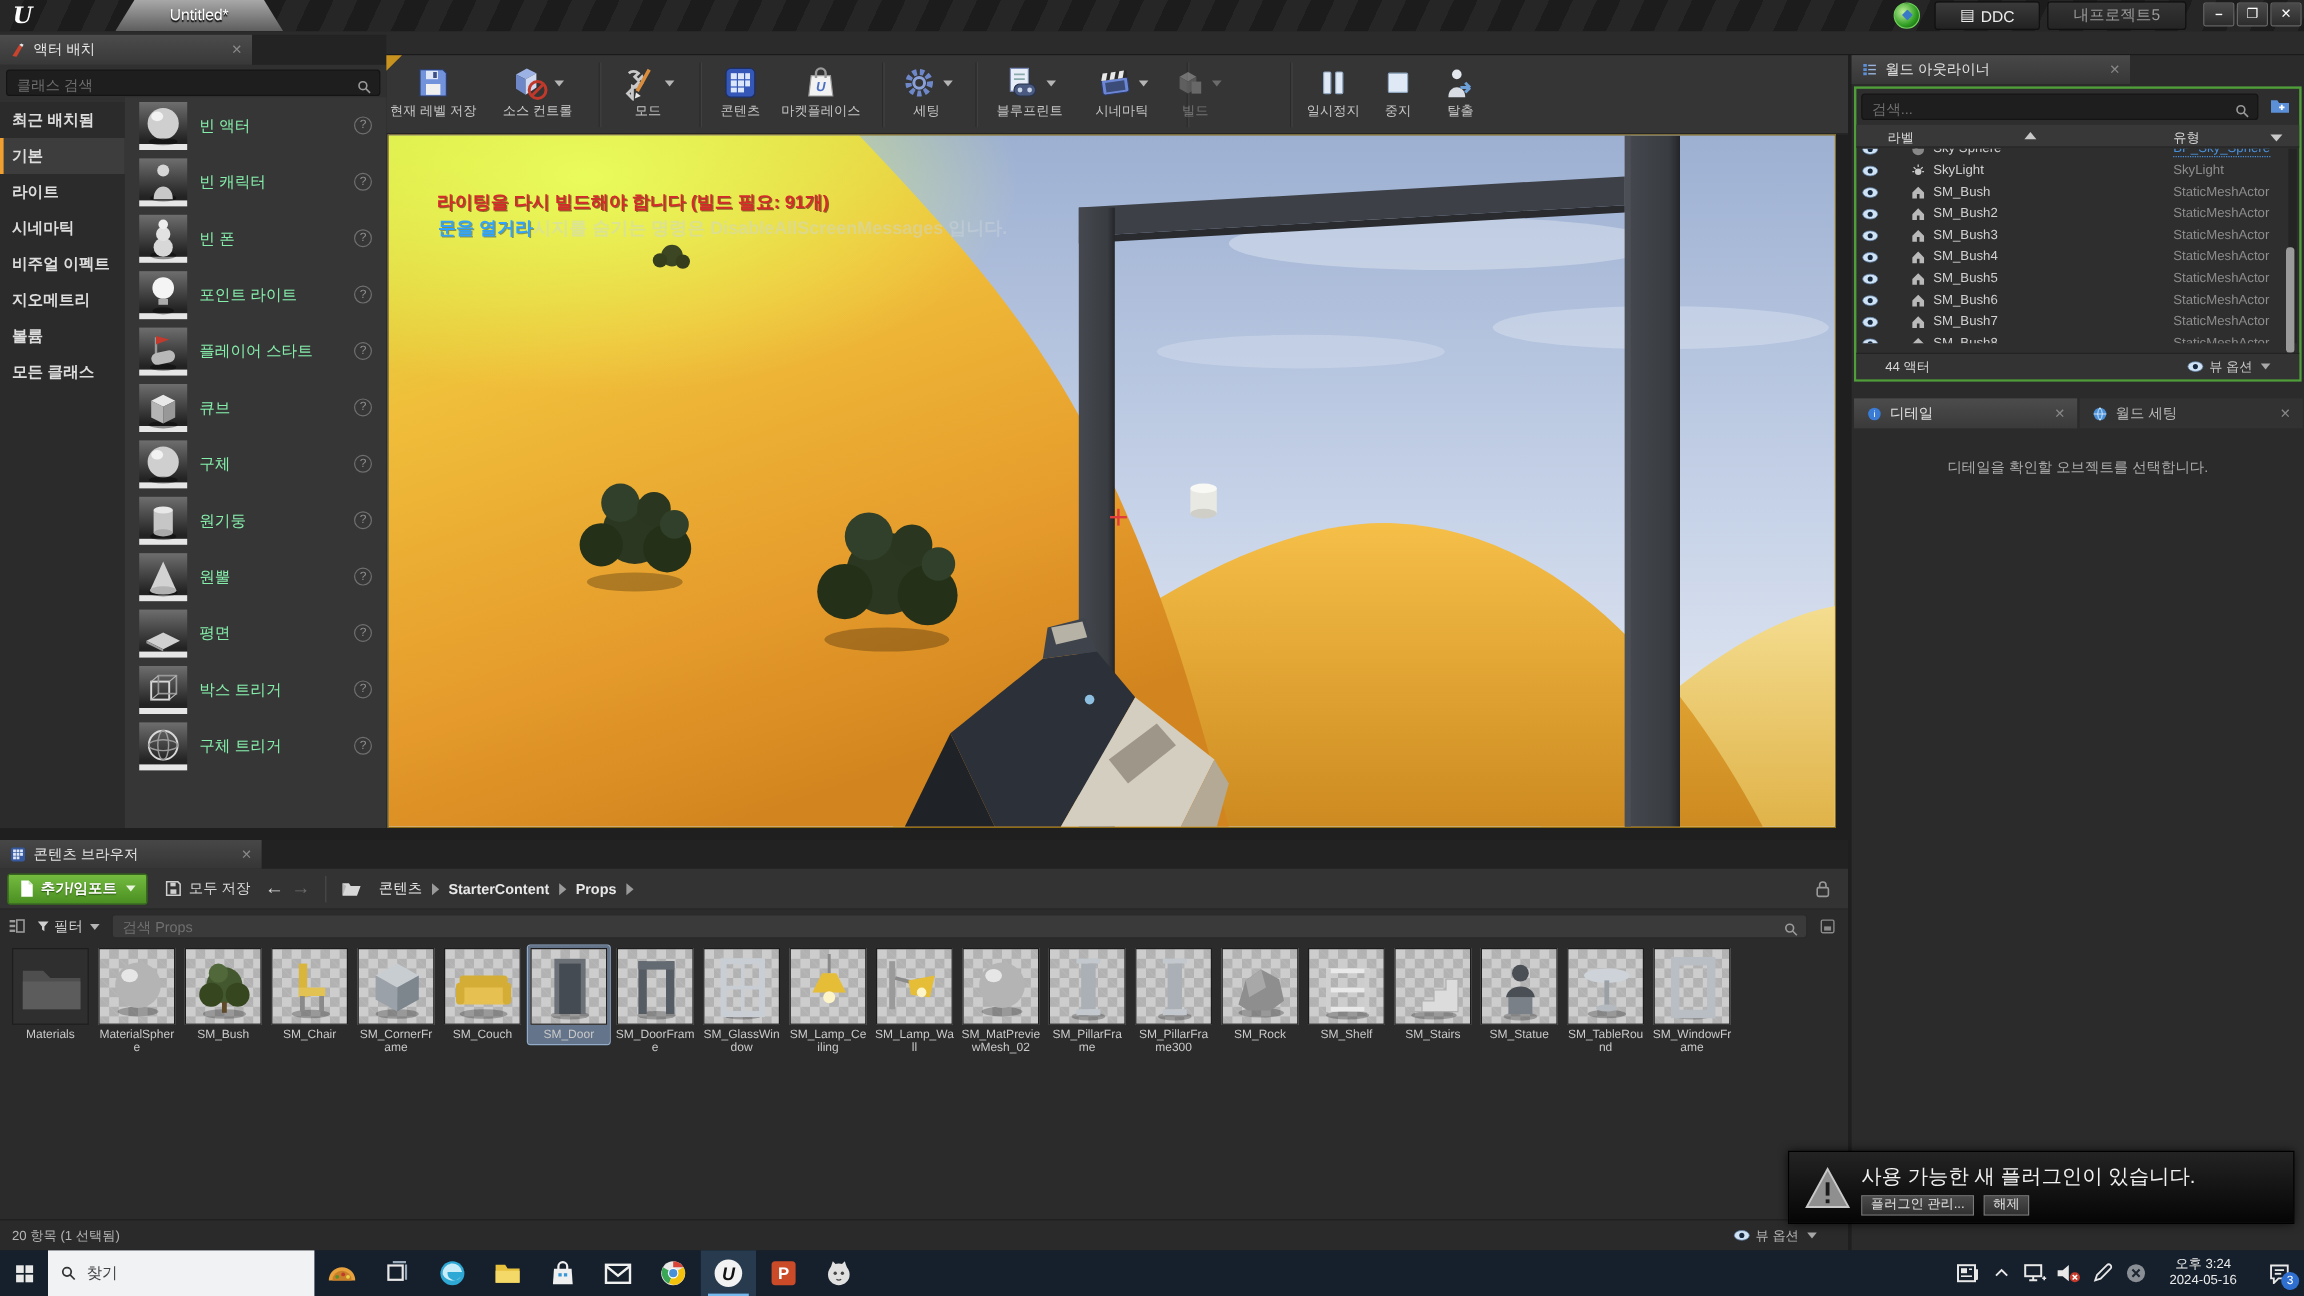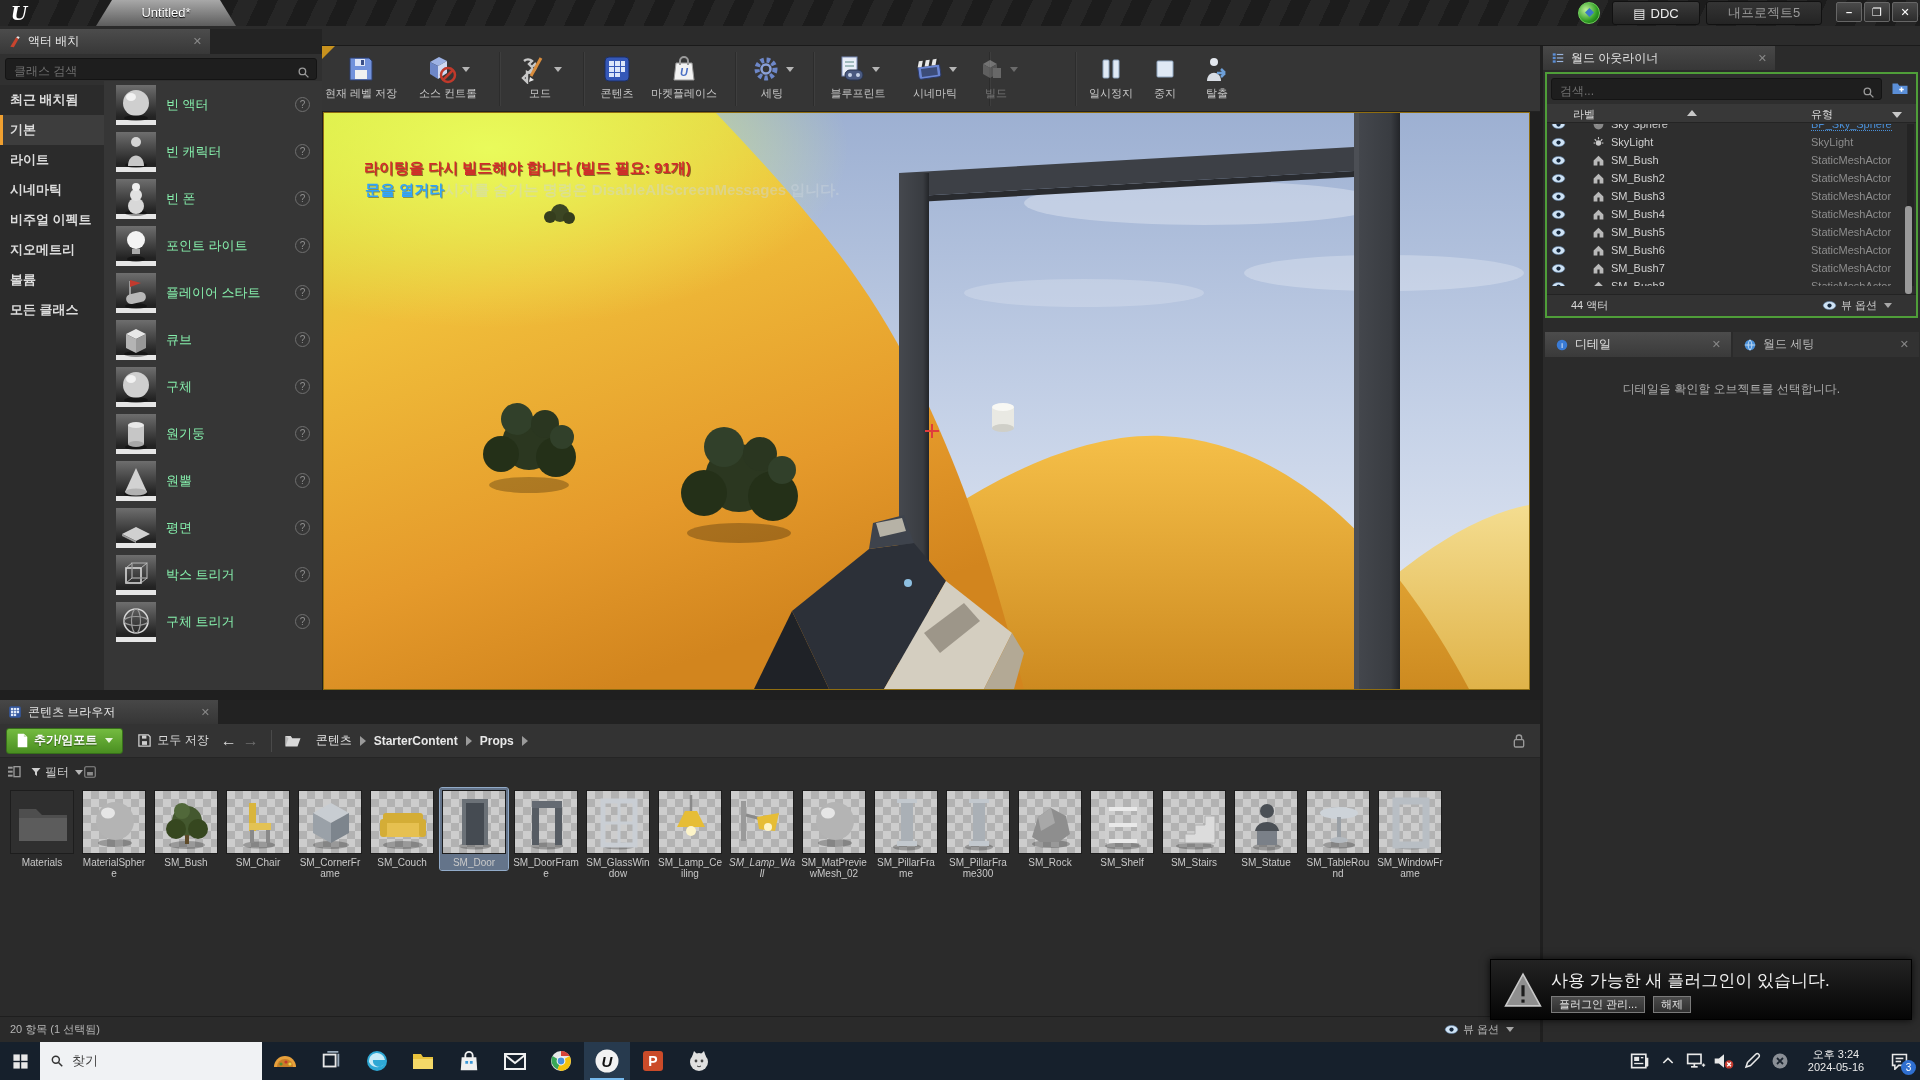--- a/index.html
+++ b/index.html
@@ -861,20 +861,27 @@
           <rect x="3" y="16" width="7" height="3" fill="#9a9a9a"></rect>
           <rect x="12" y="4" width="9" height="15" fill="none" stroke="#9a9a9a" stroke-width="2"></rect>
         </svg>
       <div id="filter-btn">
         <svg width="12" height="12" viewBox="0 0 24 24">
             <path d="M3 4 h18 l-7 8 v8 l-4-3 v-5z" fill="#cfcfcf"></path>
           </svg>
         <span>필터</span>
           <span class="caret"></span>
       </div>
+      <div class="searchbox" id="cb-search" style="background:#3a3a3a;border-color:#2a2a2a">
+        <input placeholder="검색 Props" style="">
+        <svg width="13" height="13" viewBox="0 0 24 24">
+            <circle cx="10" cy="10" r="6" fill="none" stroke="#9a9a9a" stroke-width="2.5"></circle>
+            <line x1="14.5" y1="14.5" x2="21" y2="21" stroke="#9a9a9a" stroke-width="2.5"></line>
+          </svg>
+      </div>
       <svg width="14" height="14" viewBox="0 0 24 24" style="margin-right:10px">
           <rect x="3" y="3" width="18" height="18" rx="2" fill="none" stroke="#8a8a8a" stroke-width="2"></rect>
           <rect x="7" y="12" width="10" height="6" fill="#8a8a8a"></rect>
         </svg>
     </div>
     <div id="asset-area">
         <div class="asset" style="left: 8px;">
           <div class="thumb dark"><svg width="64" height="64" viewBox="0 0 64 64">
               <path d="M8 18 h17 l6 6 h25 v26 H8z" fill="#4e4e4e"></path>
               <path d="M8 27 h48 v23 H8z" fill="#5c5c5c"></path>
@@ -956,21 +963,21 @@
           <div class="asset-label">SM_GlassWindow</div>
         </div>
         <div class="asset" style="left: 656px;">
           <div class="thumb"><svg width="64" height="64" viewBox="0 0 64 64">
               <line x1="32" y1="4" x2="32" y2="20" stroke="#8a8a8a" stroke-width="2.5"></line>
               <polygon points="18,36 46,36 38,20 26,20" fill="#e6bd36"></polygon>
               <circle cx="32" cy="40" r="5" fill="#fdf4c8"></circle>
             </svg></div>
           <div class="asset-label">SM_Lamp_Ceiling</div>
         </div>
-        <div class="asset" style="left: 728px; font-style: italic;">
+        <div class="asset" style="left: 728px;">
           <div class="thumb"><svg width="64" height="64" viewBox="0 0 64 64">
               <rect x="10" y="10" width="5" height="40" fill="#9a9a9a"></rect>
               <line x1="15" y1="24" x2="30" y2="28" stroke="#8a8a8a" stroke-width="3"></line>
               <polygon points="26,26 48,22 44,40 28,38" fill="#e6bd36"></polygon>
               <circle cx="37" cy="36" r="4" fill="#fdf4c8"></circle>
             </svg></div>
           <div class="asset-label">SM_Lamp_Wall</div>
         </div>
         <div class="asset" style="left: 800px;">
           <div class="thumb"><svg width="64" height="64" viewBox="0 0 64 64">

